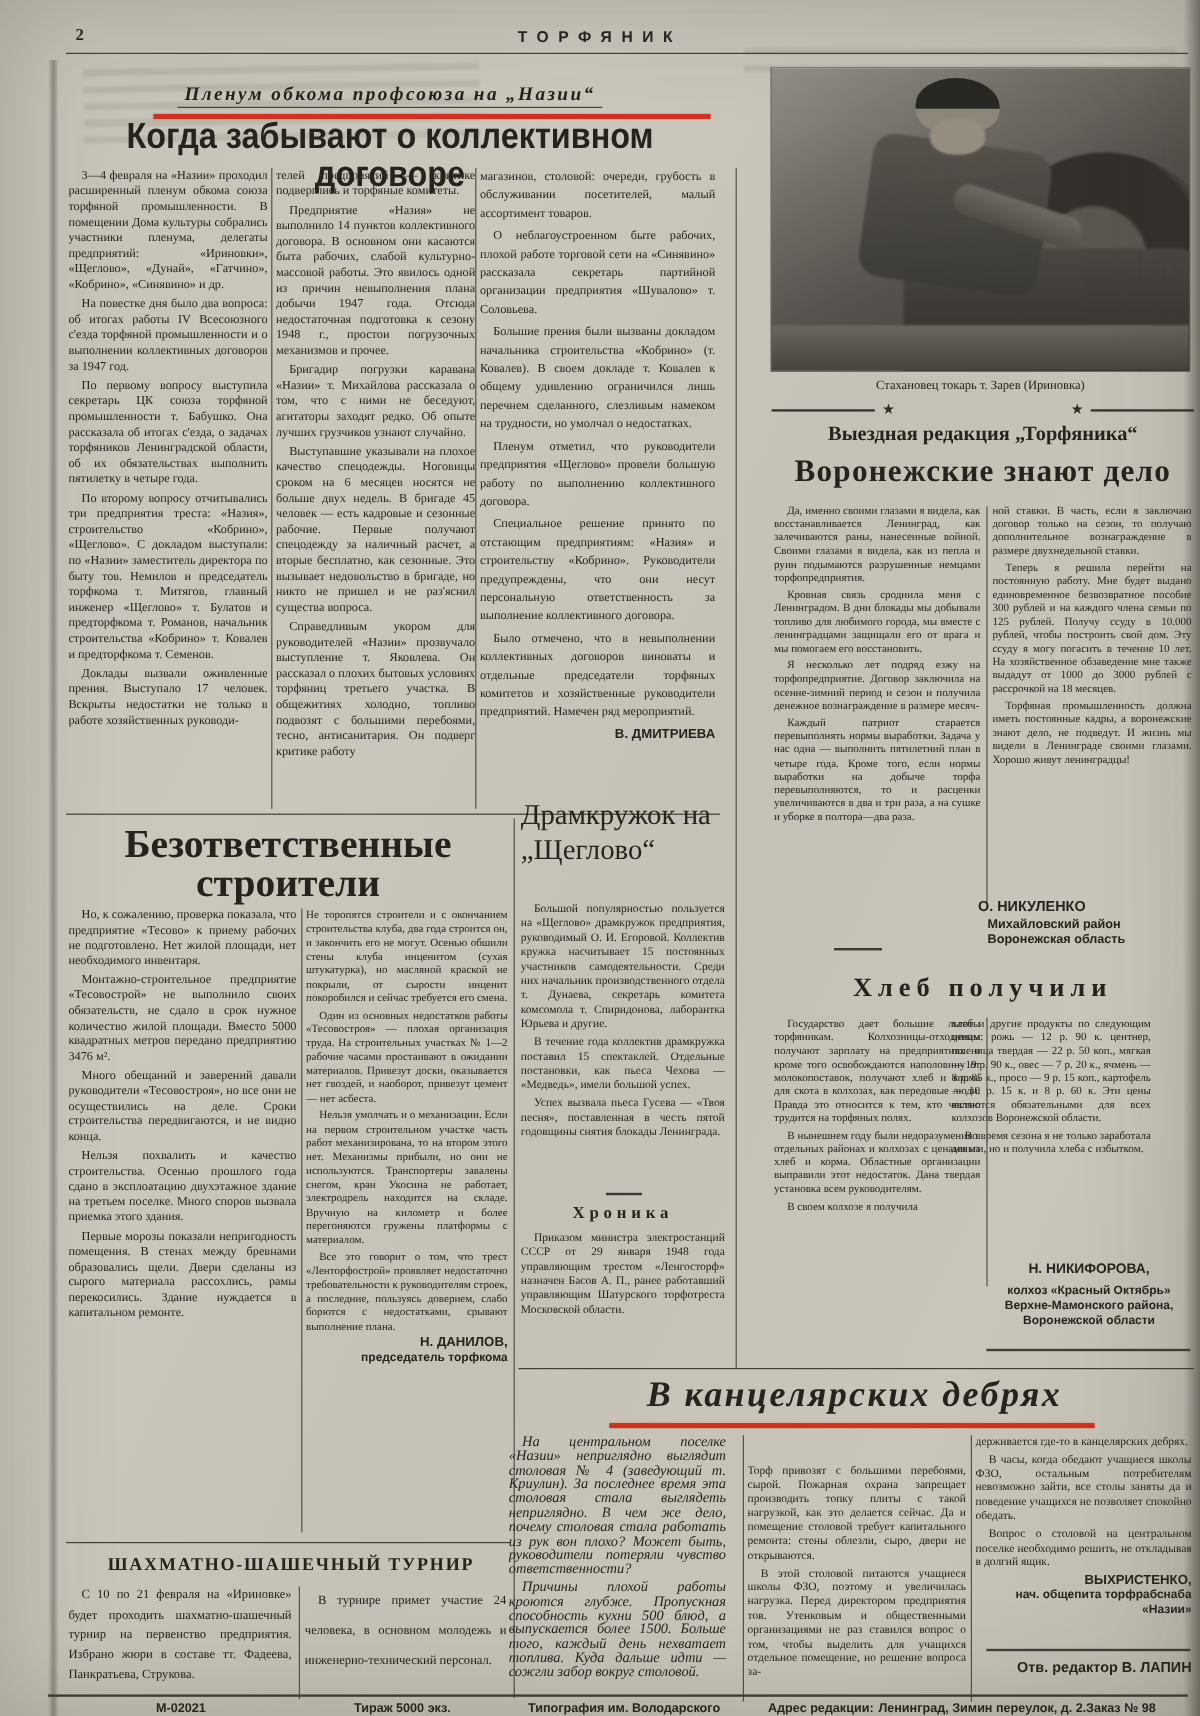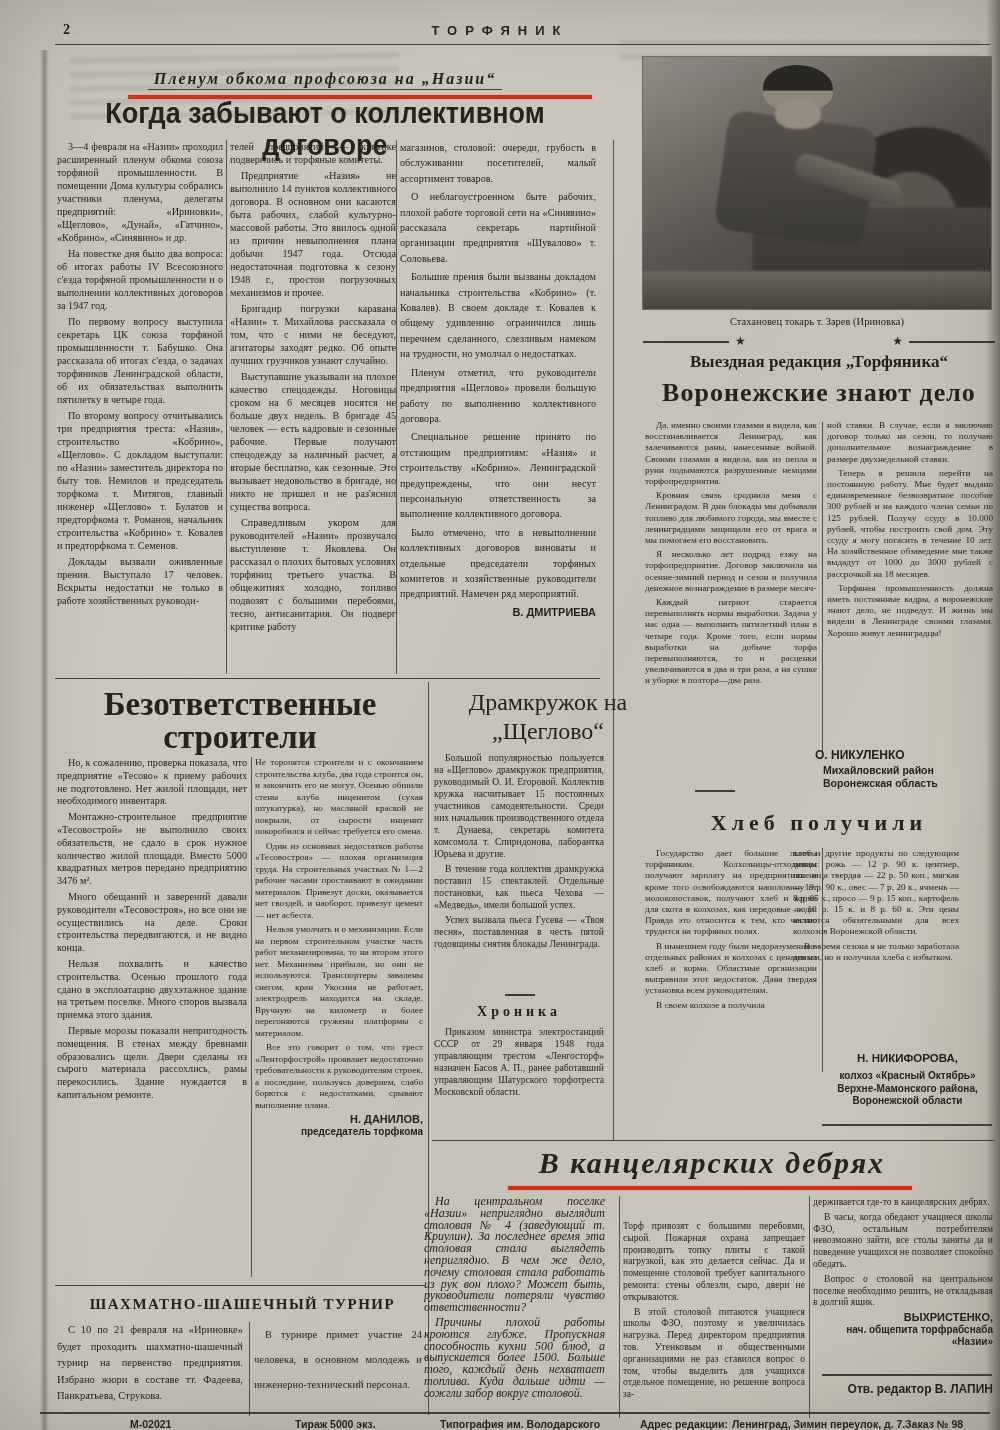--- a/index.html
+++ b/index.html
@@ -84,21 +84,21 @@
       <p>Бригадир погрузки каравана «Назии» т. Михайлова рассказала о том, что с ними не беседуют, агитаторы заходят редко. Об опыте лучших грузчиков узнают случайно.</p>
       <p>Выступавшие указывали на плохое качество спецодежды. Ноговицы сроком на 6 месяцев носятся не больше двух недель. В бригаде 45 человек — есть кадровые и сезонные рабочие. Первые получают спецодежду за наличный расчет, а вторые бесплатно, как сезонные. Это вызывает недовольство в бригаде, но никто не пришел и не раз'яснил существа вопроса.</p>
       <p>Справедливым укором для руководителей «Назии» прозвучало выступление т. Яковлева. Он рассказал о плохих бытовых условиях торфяниц третьего участка. В общежитиях холодно, топливо подвозят с большими перебоями, тесно, антисанитария. Он подверг критике работу</p>
     </div>
   <div class="txtcol cont" style="left:400px;top:140px;width:196px;height:536px;font-size:10.2px;line-height:15.4px;">
     <div>
         <p>магазинов, столовой: очереди, грубость в обслуживании посетителей, малый ассортимент товаров.</p>
         <p>О неблагоустроенном быте рабочих, плохой работе торговой сети на «Синявино» рассказала секретарь партийной организации предприятия «Шувалово» т. Соловьева.</p>
         <p>Большие прения были вызваны докладом начальника строительства «Кобрино» (т. Ковалев). В своем докладе т. Ковалев к общему удивлению ограничился лишь перечнем сделанного, слезливым намеком на трудности, но умолчал о недостатках.</p>
         <p>Пленум отметил, что руководители предприятия «Щеглово» провели большую работу по выполнению коллективного договора.</p>
-        <p>Специальное решение принято по отстающим предприятиям: «Назия» и строительству «Кобрино». Ленинградской предупреждены, что они несут персональную ответственность за выполнение коллективного договора.</p>
+        <p>Специальное решение принято по отстающим предприятиям: «Назия» и строительству «Кобрино». Руководители предупреждены, что они несут персональную ответственность за выполнение коллективного договора.</p>
         <p>Было отмечено, что в невыполнении коллективных договоров виноваты и отдельные председатели торфяных комитетов и хозяйственные руководители предприятий. Намечен ряд мероприятий.</p>
       </div>
     <div class="sig" style="font-size:11px;">В. ДМИТРИЕВА</div>
   </div>
   <div class="rule-v" style="left:226px;top:140px;height:534px;"></div>
   <div class="rule-v" style="left:396px;top:140px;height:534px;"></div>
   <div class="rule-v" style="left:613px;top:140px;height:1000px;"></div>
 
   <div class="photo" style="left:643px;top:57px;width:348px;height:252px;">
     <div class="ph-wheel"></div>
@@ -121,21 +121,21 @@
 
   <div class="abs headline-serif" style="left:643px;top:378px;width:352px;font-size:26px;letter-spacing:1px;">Воронежские знают дело</div>
   <div class="abs headline-serif" style="left:643px;top:352px;width:352px;font-size:17px;">Выездная редакция „Торфяника“</div>
   <div class="txtcol" style="left:645px;top:420px;width:172px;height:328px;font-size:9.2px;line-height:11.2px;">
       <p>Да, именно своими глазами я видела, как восстанавливается Ленинград, как залечиваются раны, нанесенные войной. Своими глазами я видела, как из пепла и руин подымаются разрушенные немцами торфопредприятия.</p>
       <p>Кровная связь сроднила меня с Ленинградом. В дни блокады мы добывали топливо для любимого города, мы вместе с ленинградцами защищали его от врага и мы помогаем его восстановить.</p>
       <p>Я несколько лет подряд езжу на торфопредприятие. Договор заключила на осенне-зимний период и сезон и получила денежное вознаграждение в размере месяч-</p>
       <p>Каждый патриот старается перевыполнять нормы выработки. Задача у нас одна — выполнить пятилетний план в четыре года. Кроме того, если нормы выработки на добыче торфа перевыполняются, то и расценки увеличиваются в два и три раза, а на сушке и уборке в полтора—два раза.</p>
     </div>
   <div class="txtcol cont" style="left:827px;top:420px;width:166px;height:328px;font-size:9.2px;line-height:11.2px;">
-      <p>ной ставки. В случае, если я заключаю договор только на сезон, то получаю дополнительное вознаграждение в размере двухнедельной ставки.</p>
+      <p>ной ставки. В часть, если я заключаю договор только на сезон, то получаю дополнительное вознаграждение в размере двухнедельной ставки.</p>
       <p>Теперь я решила перейти на постоянную работу. Мне будет выдано единовременное безвозвратное пособие 300 рублей и на каждого члена семьи по 125 рублей. Получу ссуду в 10.000 рублей, чтобы построить свой дом. Эту ссуду я могу погасить в течение 10 лет. На хозяйственное обзаведение мне также выдадут от 1000 до 3000 рублей с рассрочкой на 18 месяцев.</p>
       <p>Торфяная промышленность должна иметь постоянные кадры, а воронежские знают дело, не подведут. И жизнь мы видели в Ленинграде своими глазами. Хорошо живут ленинградцы!</p>
     </div>
   <div class="rule-v" style="left:822px;top:422px;height:330px;"></div>
   <div class="abs byline" style="left:815px;top:748px;width:178px;font-size:12px;">О. НИКУЛЕНКО</div>
   <div class="abs byline" style="left:823px;top:764px;width:172px;font-size:10.5px;line-height:13px;">Михайловский район Воронежская область</div>
   <div class="dash" style="left:695px;top:790px;width:40px;"></div>
 
   <div class="abs headline-serif" style="left:643px;top:810px;width:352px;font-size:22px;letter-spacing:5px;">Хлеб получили</div>
   <div class="txtcol" style="left:645px;top:848px;width:172px;height:226px;font-size:9.2px;line-height:11.2px;">
@@ -167,21 +167,21 @@
         <p>Один из основных недостатков работы «Тесовостроя» — плохая организация труда. На строительных участках № 1—2 рабочие часами простаивают в ожидании материалов. Привезут доски, оказывается нет гвоздей, и наоборот, привезут цемент — нет асбеста.</p>
         <p>Нельзя умолчать и о механизации. Если на первом строительном участке часть работ механизирована, то на втором этого нет. Механизмы прибыли, но они не используются. Транспортеры завалены снегом, кран Укосина не работает, электродрель находится на складе. Вручную на километр и более перегоняются гружены платформы с материалом.</p>
         <p>Все это говорит о том, что трест «Ленторфострой» проявляет недостаточно требовательности к руководителям строек, а последние, пользуясь доверием, слабо борются с недостатками, срывают выполнение плана.</p>
       </div>
     <div class="sig" style="font-size:11px;">Н. ДАНИЛОВ,</div>
     <div class="sig" style="font-size:10px;">председатель торфкома</div>
   </div>
   <div class="rule-v" style="left:251px;top:757px;height:520px;"></div>
   <div class="rule-v" style="left:428px;top:682px;height:733px;"></div>
 
-  <div class="abs" style="left:434px;top:688px;width:172px;font:24px 'Liberation Serif',serif;text-align:center;line-height:1.2;margin-left:28px;">Драмкружок на „Щеглово“</div>
+  <div class="abs" style="left:434px;top:666px;width:172px;font:24px 'Liberation Serif',serif;line-height:1.2;">Драмкружок на „Щеглово“</div>
   <div class="txtcol" style="left:434px;top:752px;width:170px;height:236px;font-size:9.6px;line-height:12px;">
       <p>Большой популярностью пользуется на «Щеглово» драмкружок предприятия, руководимый О. И. Егоровой. Коллектив кружка насчитывает 15 постоянных участников самодеятельности. Среди них начальник производственного отдела т. Дунаева, секретарь комитета комсомола т. Спиридонова, лаборантка Юрьева и другие.</p>
       <p>В течение года коллектив драмкружка поставил 15 спектаклей. Отдельные постановки, как пьеса Чехова — «Медведь», имели большой успех.</p>
       <p>Успех вызвала пьеса Гусева — «Твоя песня», поставленная в честь пятой годовщины снятия блокады Ленинграда.</p>
     </div>
   <div class="dash" style="left:505px;top:994px;width:30px;"></div>
 
   <div class="abs headline-serif" style="left:434px;top:1004px;width:170px;font-size:14px;letter-spacing:4px;">Хроника</div>
   <div class="txtcol" style="left:434px;top:1026px;width:170px;height:108px;font-size:9.6px;line-height:12px;">
       <p>Приказом министра электростанций СССР от 29 января 1948 года управляющим трестом «Ленгосторф» назначен Басов А. П., ранее работавший управляющим Шатурского торфотреста Московской области.</p>
@@ -220,16 +220,16 @@
   <div class="txtcol" style="left:254px;top:1322px;width:168px;height:100px;font-size:10.5px;line-height:25px;">
       <p>В турнире примет участие 24 человека, в основном молодежь и инженерно-технический персонал.</p>
     </div>
   <div class="rule-v" style="left:249px;top:1322px;height:94px;"></div>
 
   <div class="rule-h thick" style="left:40px;top:1412px;width:950px;"></div>
   <div class="footer" style="left:130px;top:1418px;">М-02021</div>
   <div class="footer" style="left:295px;top:1418px;">Тираж 5000 экз.</div>
   <div class="footer" style="left:440px;top:1418px;">Типография им. Володарского</div>
   <div class="footer" style="left:640px;top:1418px;">Адрес редакции:</div>
-  <div class="footer" style="left:732px;top:1418px;">Ленинград, Зимин переулок, д. 7.</div>
+  <div class="footer" style="left:732px;top:1418px;">Ленинград, Зимин переулок, д. 2.</div>
   <div class="footer" style="left:905px;top:1418px;">Заказ № 98</div>
 
 </div>
 
 </body></html>

